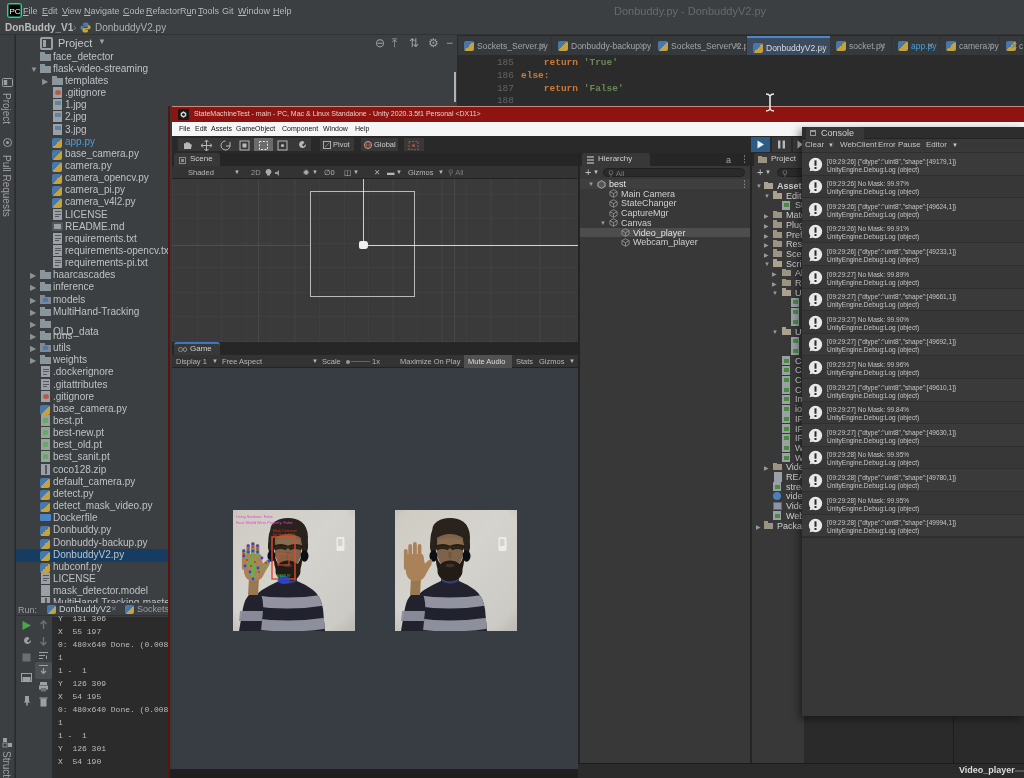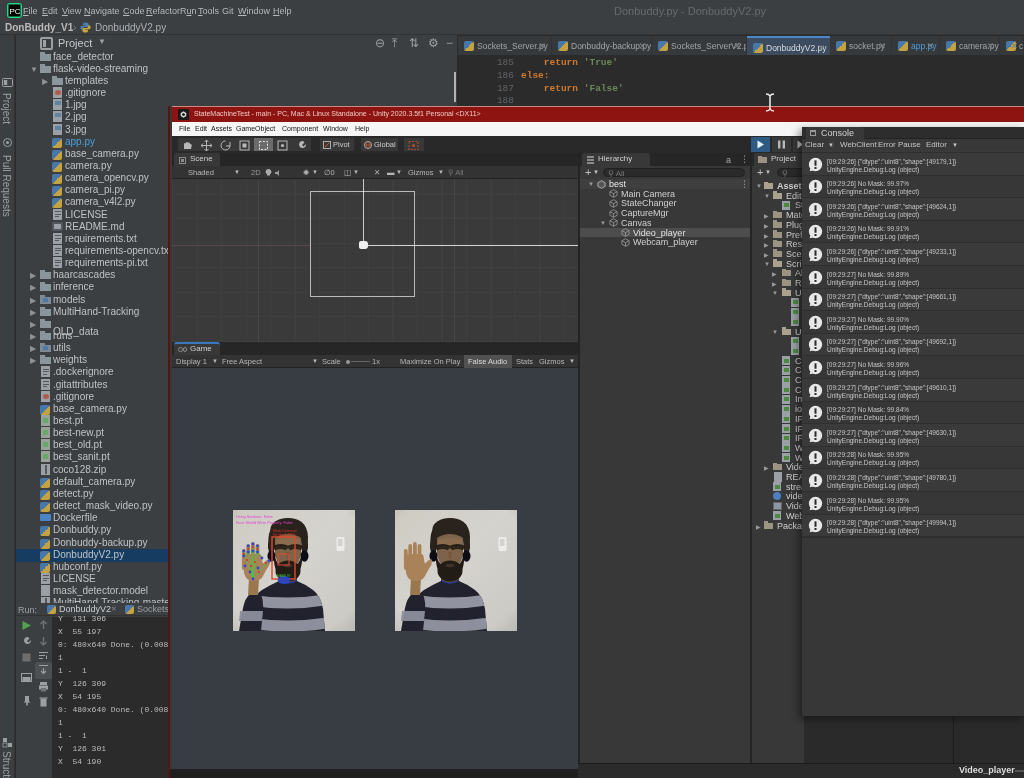--- a/index.html
+++ b/index.html
@@ -548,21 +548,21 @@
           <span class="srow" style="left:4px;top:2px">Display 1</span>
           <span class="srow" style="left:40px;top:3px;font-size:6px">▼</span>
           <span class="srow" style="left:50px;top:2px">Free Aspect</span>
           <span class="srow" style="left:140px;top:3px;font-size:6px">▼</span>
           <span class="srow" style="left:150px;top:2px">Scale</span>
           <span class="abs" style="left:174px;top:5px;width:4px;height:4px;background:#999;border-radius:50%"></span>
           <span class="abs" style="left:179px;top:6px;width:19px;height:1px;background:#666"></span>
           <span class="srow" style="left:200px;top:2px">1x</span>
           <span class="srow" style="left:228px;top:2px">Maximize On Play</span>
           <span class="abs" style="left:292px;top:0;width:48px;height:13px;background:#515151"></span>
-          <span class="srow" style="left:296px;top:2px;color:#dcdcdc">False Audio</span>
+          <span class="srow" style="left:296px;top:2px;color:#dcdcdc">Mute Audio</span>
           <span class="srow" style="left:344px;top:2px">Stats</span>
           <span class="srow" style="left:367px;top:2px">Gizmos</span>
           <span class="srow" style="left:397px;top:3px;font-size:6px">▼</span>
         </div>
         <div class="abs" style="left:0;top:26px;width:406px;height:401px;background:#383d43"></div>
         <div class="abs" style="left:61px;top:168px;width:122px;height:121px">
           <svg width="122" height="121" viewBox="0 0 122 121" style="position:absolute;filter:blur(0.35px)">
             <defs>
               <linearGradient id="wall1" x1="0" y1="0" x2="1" y2="0.9">
                 <stop offset="0" stop-color="#cdcbc1"></stop>

